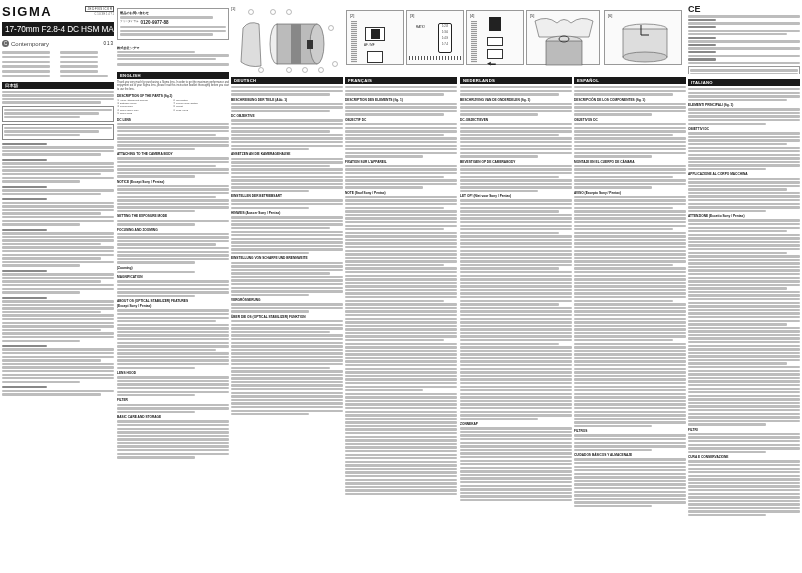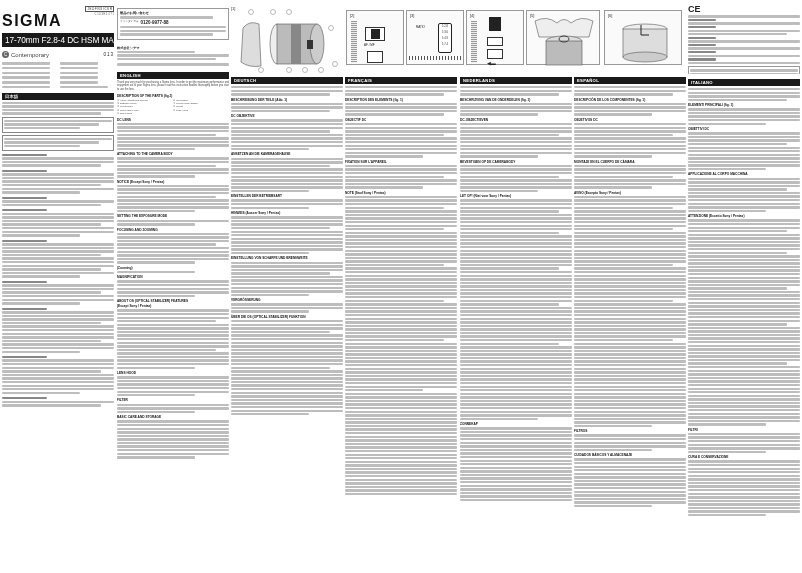--- a/index.html
+++ b/index.html
@@ -12,21 +12,21 @@
 .line.s{width:70%}
 .line.m{width:88%}
 .fig{position:absolute;border:1px solid #999;background:#fafafa}
 .figlbl{position:absolute;top:2px;left:3px;font-size:4px;color:#333}
 </style>
 </head>
 <body>
 
 <div class="col" style="left:2px;width:112px;height:573px;">
   <div style="display:flex;justify-content:space-between;align-items:flex-start;margin-top:4px">
-    <div style="font-size:16px;font-weight:bold;letter-spacing:1.5px;color:#111;margin-top:8px">SIGMA</div>
+    <div style="font-size:13px;font-weight:bold;letter-spacing:1.5px;color:#111;margin-top:0">SIGMA</div>
     <div>
       <div style="font-size:2.8px;border:1px solid #555;padding:0 1px;white-space:nowrap;margin-top:2px">J E D F N S I C K R</div>
       <div style="font-size:2.6px;text-align:right;color:#555;margin-top:1px">C 1 0 3 E 1 4 ? 1</div>
     </div>
   </div>
   <div style="background:#1a1a1a;color:#fff;margin-top:3px;padding:2px 3px;">
     <div style="font-size:8.3px;white-space:nowrap;letter-spacing:-.1px">17-70mm F2.8-4 DC HSM MACRO</div>
   </div>
   <div style="display:flex;align-items:center;justify-content:space-between;margin-top:4px">
     <div style="display:flex;align-items:center;gap:2px">

